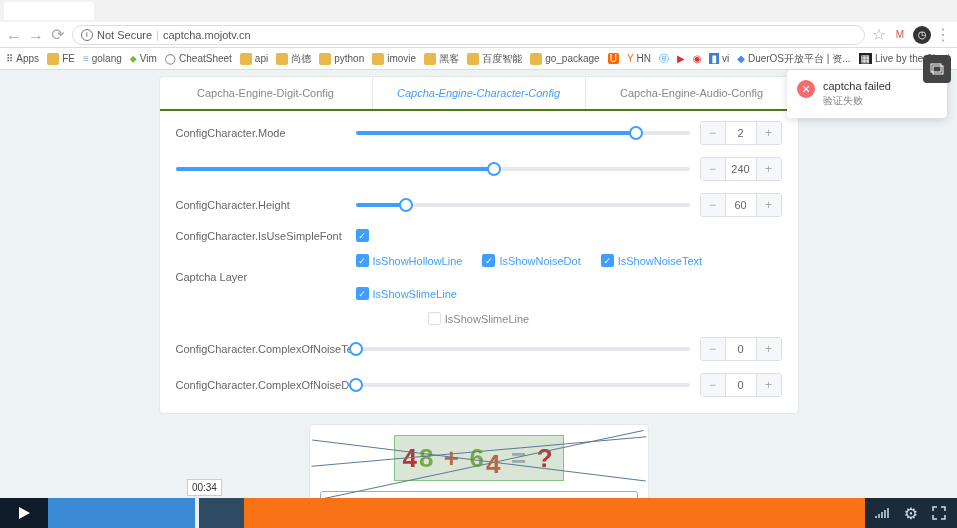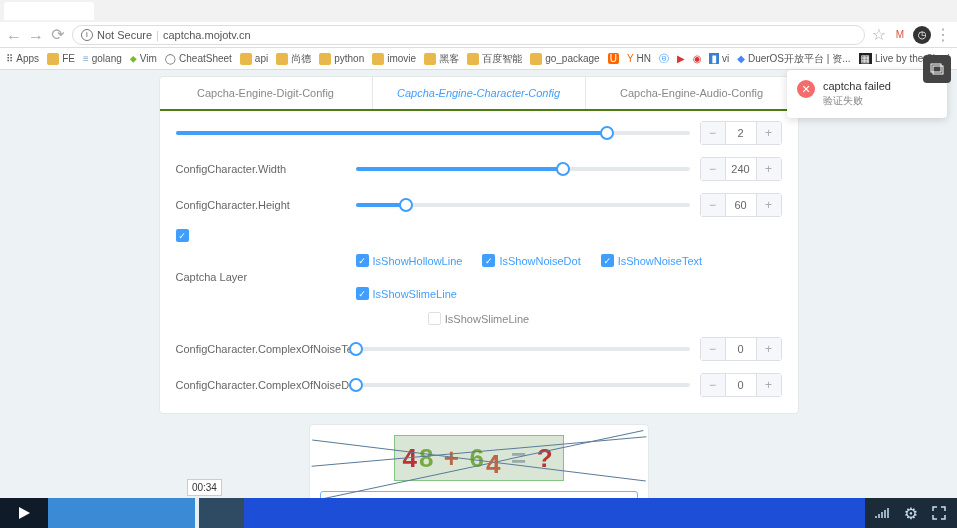--- a/index.html
+++ b/index.html
@@ -63,21 +63,21 @@
 .toast-body .t-title { color: #333; font-weight: 500; margin-bottom: 2px; text-align: right; }
 .toast-body .t-sub { color: #888; font-size: 10px; }
 
 
 .side-tool { position: absolute; right: 6px; top: 55px; width: 28px; height: 28px; background: #444; border-radius: 4px; display: flex; align-items: center; justify-content: center; color: #fff; }
 
 
 .vidbar { position: absolute; bottom: 0; left: 0; right: 0; height: 30px; background: #1b2b3a; display: flex; align-items: center; }
 .play { width: 48px; height: 30px; background: #0f1b28; display: flex; align-items: center; justify-content: center; }
 .play svg { fill: #fff; }
-.progress { flex: 1; height: 30px; background: #1d4ed8; position: relative; }
+.progress { flex: 1; height: 30px; background: #f97316; position: relative; }
 .progress-buf { position: absolute; height: 100%; background: #2f4b63; left: 0; }
 .progress-play { position: absolute; height: 100%; background: #3a8ad6; left: 0; }
 .progress-thumb { position: absolute; width: 4px; height: 100%; background: #e8eef4; }
 .time-tip { position: absolute; bottom: 32px; background: #fff; color: #333; font-size: 10px; padding: 2px 4px; border: 1px solid #ccc; }
 .vid-right { display: flex; align-items: center; gap: 12px; padding: 0 10px; color: #c6dff3; }
 .vid-ic { width: 16px; height: 16px; display: flex; align-items: center; justify-content: center; }
 </style>
 </head>
 <body>
 
@@ -187,35 +187,35 @@
   <div class="panel">
     <div class="tabs">
       <div class="tabbtn">Capcha-Engine-Digit-Config</div>
       <div class="tabbtn active">Capcha-Engine-Character-Config</div>
       <div class="tabbtn">Capcha-Engine-Audio-Config</div>
     </div>
 
     <div class="form">
 
       <div class="row">
+        <div class="lbl">ConfigCharacter.Mode</div>
         <div class="slider-wrap">
           <div class="slider">
             <div class="slider-fill" style="width:84%"></div>
             <div class="slider-thumb" style="left:84%"></div>
           </div>
           <div class="stepper">
             <div class="step-btn">−</div>
             <div class="step-val">2</div>
             <div class="step-btn">+</div>
           </div>
         </div>
       </div>
 
       <div class="row">
-        <div class="lbl">ConfigCharacter.Width</div>
         <div class="slider-wrap">
           <div class="slider">
             <div class="slider-fill" style="width:62%"></div>
             <div class="slider-thumb" style="left:62%"></div>
           </div>
           <div class="stepper">
             <div class="step-btn">−</div>
             <div class="step-val">240</div>
             <div class="step-btn">+</div>
           </div>
@@ -231,20 +231,21 @@
           </div>
           <div class="stepper">
             <div class="step-btn">−</div>
             <div class="step-val">60</div>
             <div class="step-btn">+</div>
           </div>
         </div>
       </div>
 
       <div class="row">
+        <div class="lbl">ConfigCharacter.IsUseSimpleFont</div>
         <div style="flex:1;text-align:center">
           <span class="chk">
             <span class="chk-box">✓</span>
           </span>
         </div>
       </div>
 
       <div class="row">
         <div class="lbl">Captcha Layer</div>
         <div class="layer-wrap">

